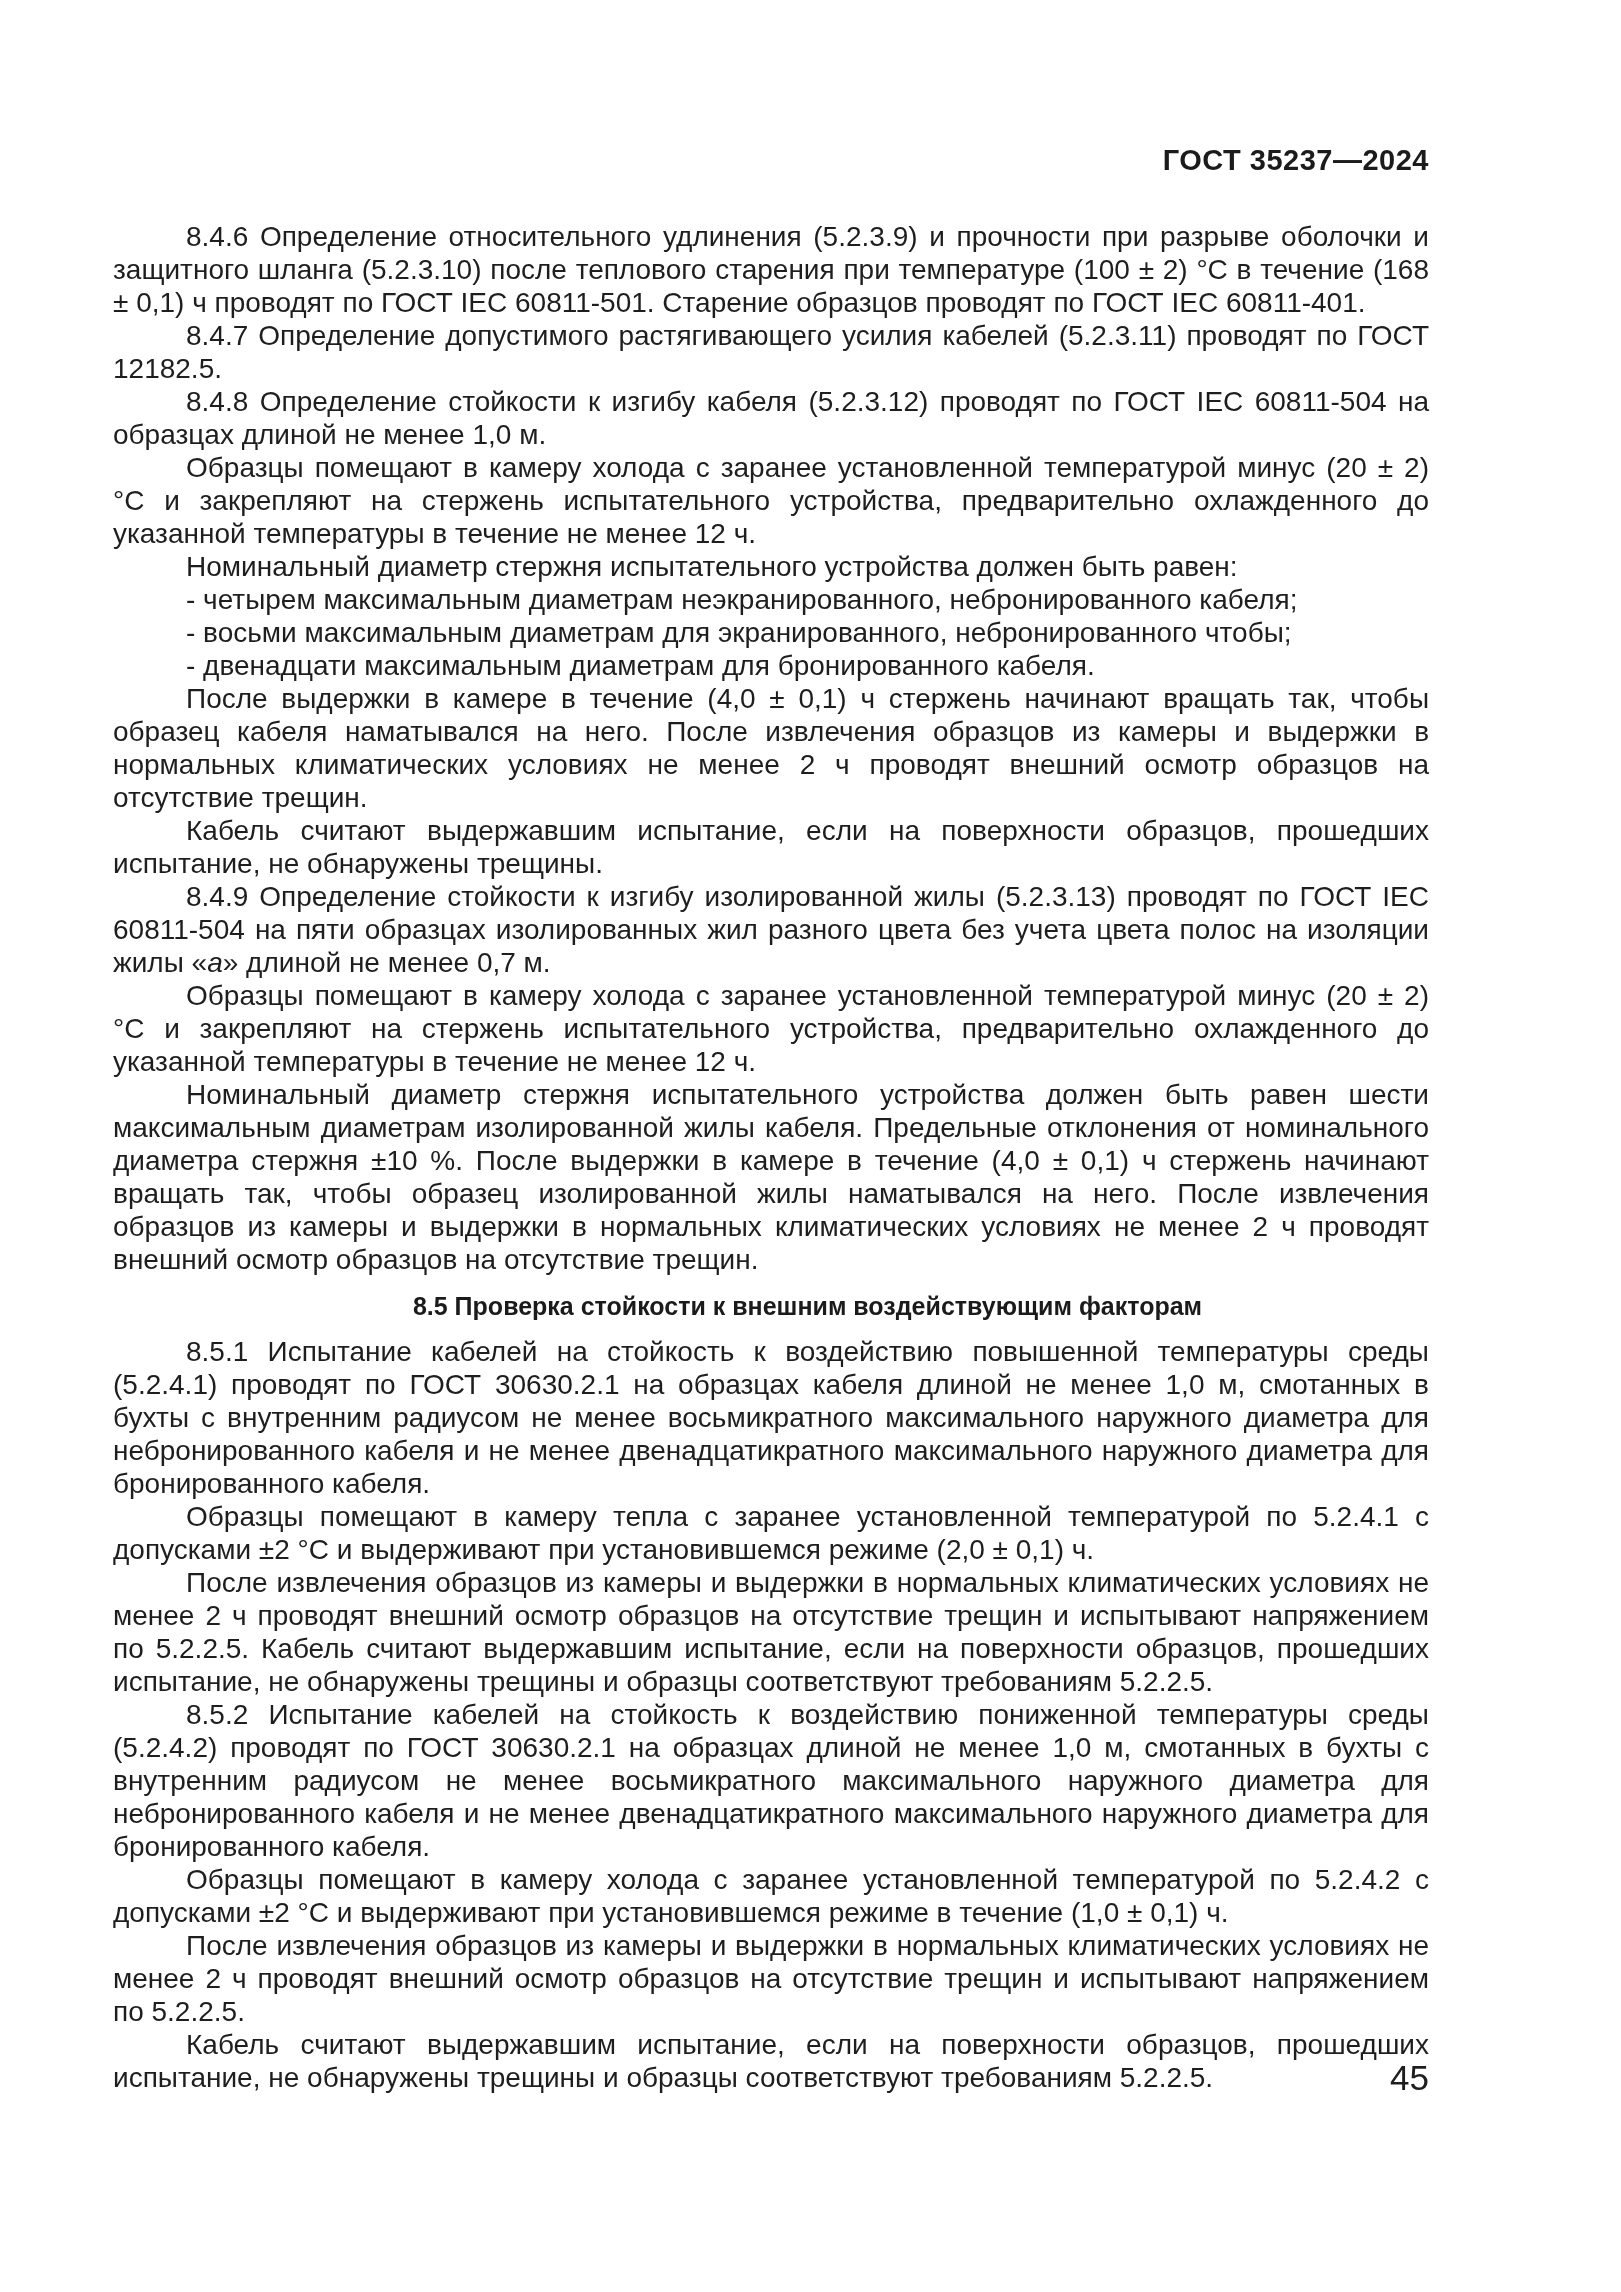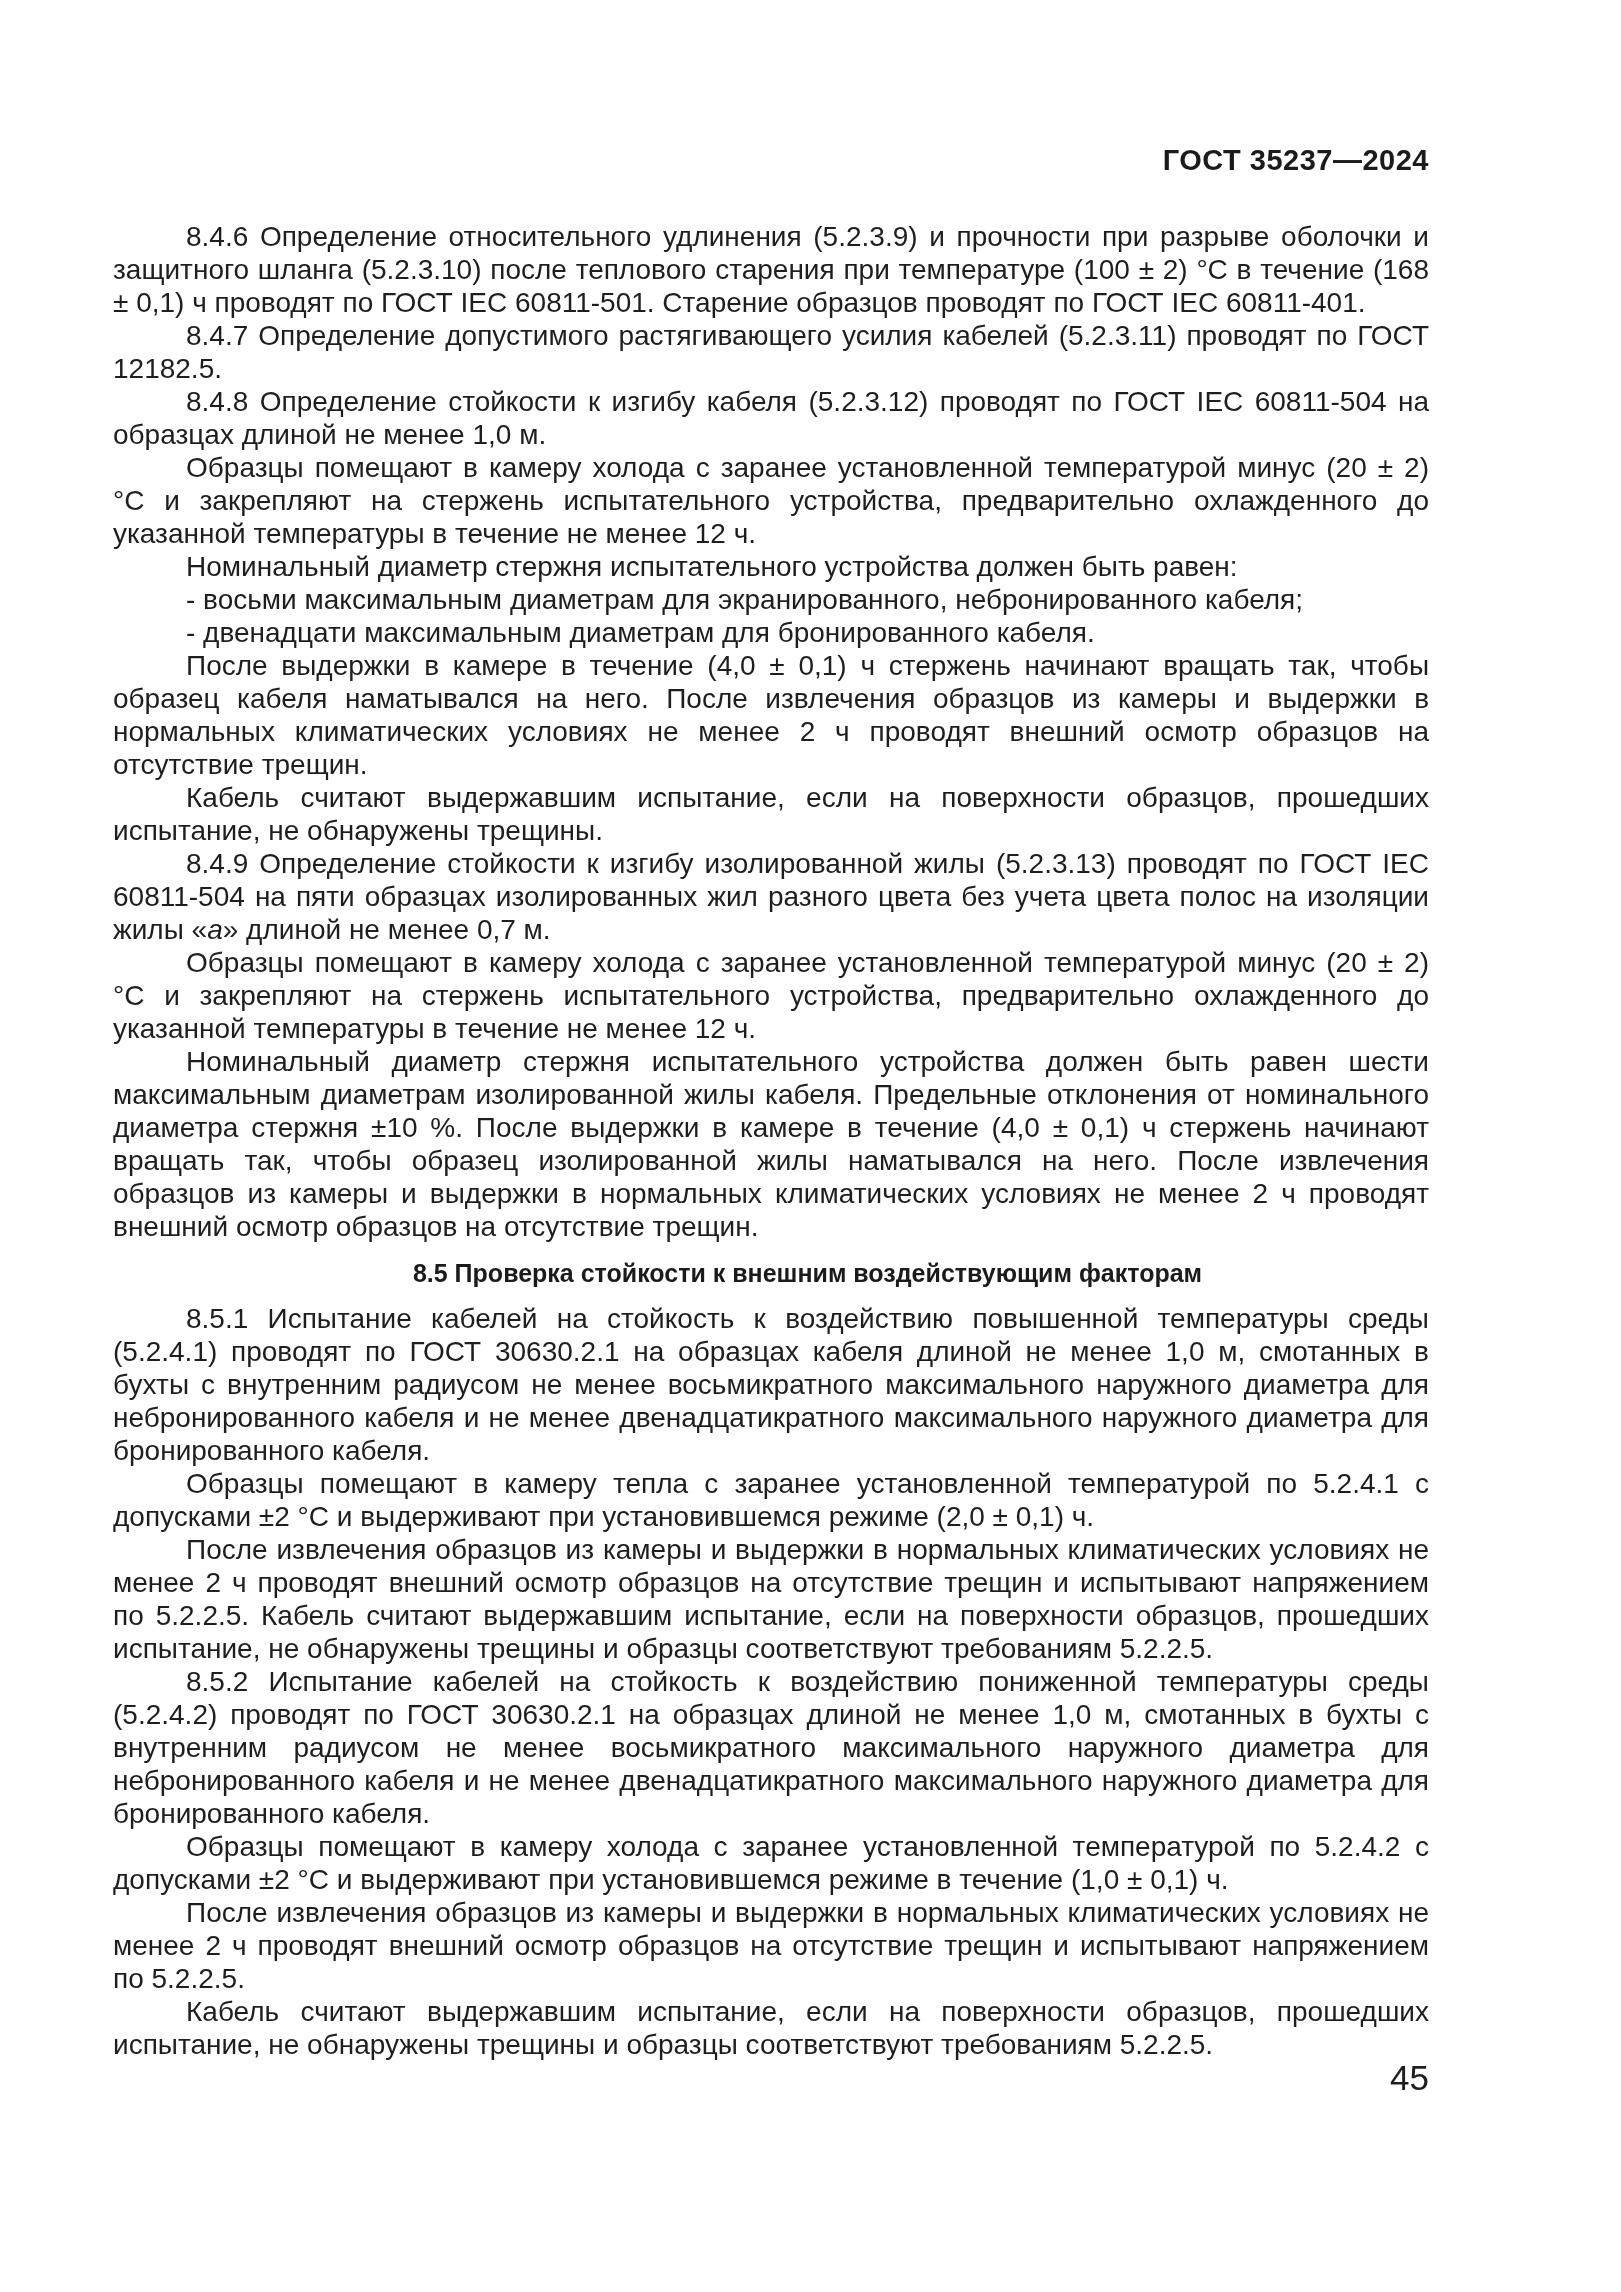--- a/index.html
+++ b/index.html
@@ -80,21 +80,22 @@
   <div class="doc-header">
     <span>ГОСТ 35237—2024</span>
   </div>
 
   <div class="content">
     <p>8.4.6 Определение относительного удлинения (5.2.3.9) и прочности при разрыве оболочки и за­щитного шланга (5.2.3.10) после теплового старения при температуре (100 ± 2) °С в течение (168 ± 0,1) ч проводят по ГОСТ IEC 60811-501. Старение образцов проводят по ГОСТ IEC 60811-401.</p>
     <p>8.4.7 Определение допустимого растягивающего усилия кабелей (5.2.3.11) проводят по ГОСТ 12182.5.</p>
     <p>8.4.8 Определение стойкости к изгибу кабеля (5.2.3.12) проводят по ГОСТ IEC 60811-504 на об­разцах длиной не менее 1,0 м.</p>
     <p>Образцы помещают в камеру холода с заранее установленной температурой минус (20 ± 2) °С и закрепляют на стержень испытательного устройства, предварительно охлажденного до указанной тем­пературы в течение не менее 12 ч.</p>
     <p>Номинальный диаметр стержня испытательного устройства должен быть равен:</p>
-    <p>- восьми максимальным диаметрам для экранированного, небронированного кабеля;</p>
+    <p>- четырем максимальным диаметрам неэкранированного, небронированного кабеля;</p>
+    <p>- восьми максимальным диаметрам для экранированного, небронированного чтобы;</p>
     <p>- двенадцати максимальным диаметрам для бронированного кабеля.</p>
     <p>После выдержки в камере в течение (4,0 ± 0,1) ч стержень начинают вращать так, чтобы образец кабеля наматывался на него. После извлечения образцов из камеры и выдержки в нормальных клима­тических условиях не менее 2 ч проводят внешний осмотр образцов на отсутствие трещин.</p>
     <p>Кабель считают выдержавшим испытание, если на поверхности образцов, прошедших испытание, не обнаружены трещины.</p>
     <p><span>8.4.9 Определение стойкости к изгибу изолированной жилы (5.2.3.13) проводят по ГОСТ IEC 60811-504 на пяти образцах изолированных жил разного цвета без учета цвета полос на изоляции жилы «</span><span class="italic-letter">а</span><span>» длиной не менее 0,7 м.</span></p>
     <p>Образцы помещают в камеру холода с заранее установленной температурой минус (20 ± 2) °С и закрепляют на стержень испытательного устройства, предварительно охлажденного до указанной тем­пературы в течение не менее 12 ч.</p>
     <p>Номинальный диаметр стержня испытательного устройства должен быть равен шести максималь­ным диаметрам изолированной жилы кабеля. Предельные отклонения от номинального диаметра стержня ±10 %. После выдержки в камере в течение (4,0 ± 0,1) ч стержень начинают вращать так, чтобы образец изолированной жилы наматывался на него. После извлечения образцов из камеры и выдержки в нормаль­ных климатических условиях не менее 2 ч проводят внешний осмотр образцов на отсутствие трещин.</p>
 
     <h2>8.5 Проверка стойкости к внешним воздействующим факторам</h2>
 
     <p>8.5.1 Испытание кабелей на стойкость к воздействию повышенной температуры среды (5.2.4.1) проводят по ГОСТ 30630.2.1 на образцах кабеля длиной не менее 1,0 м, смотанных в бухты с внутрен­ним радиусом не менее восьмикратного максимального наружного диаметра для небронированного ка­беля и не менее двенадцатикратного максимального наружного диаметра для бронированного кабеля.</p>

